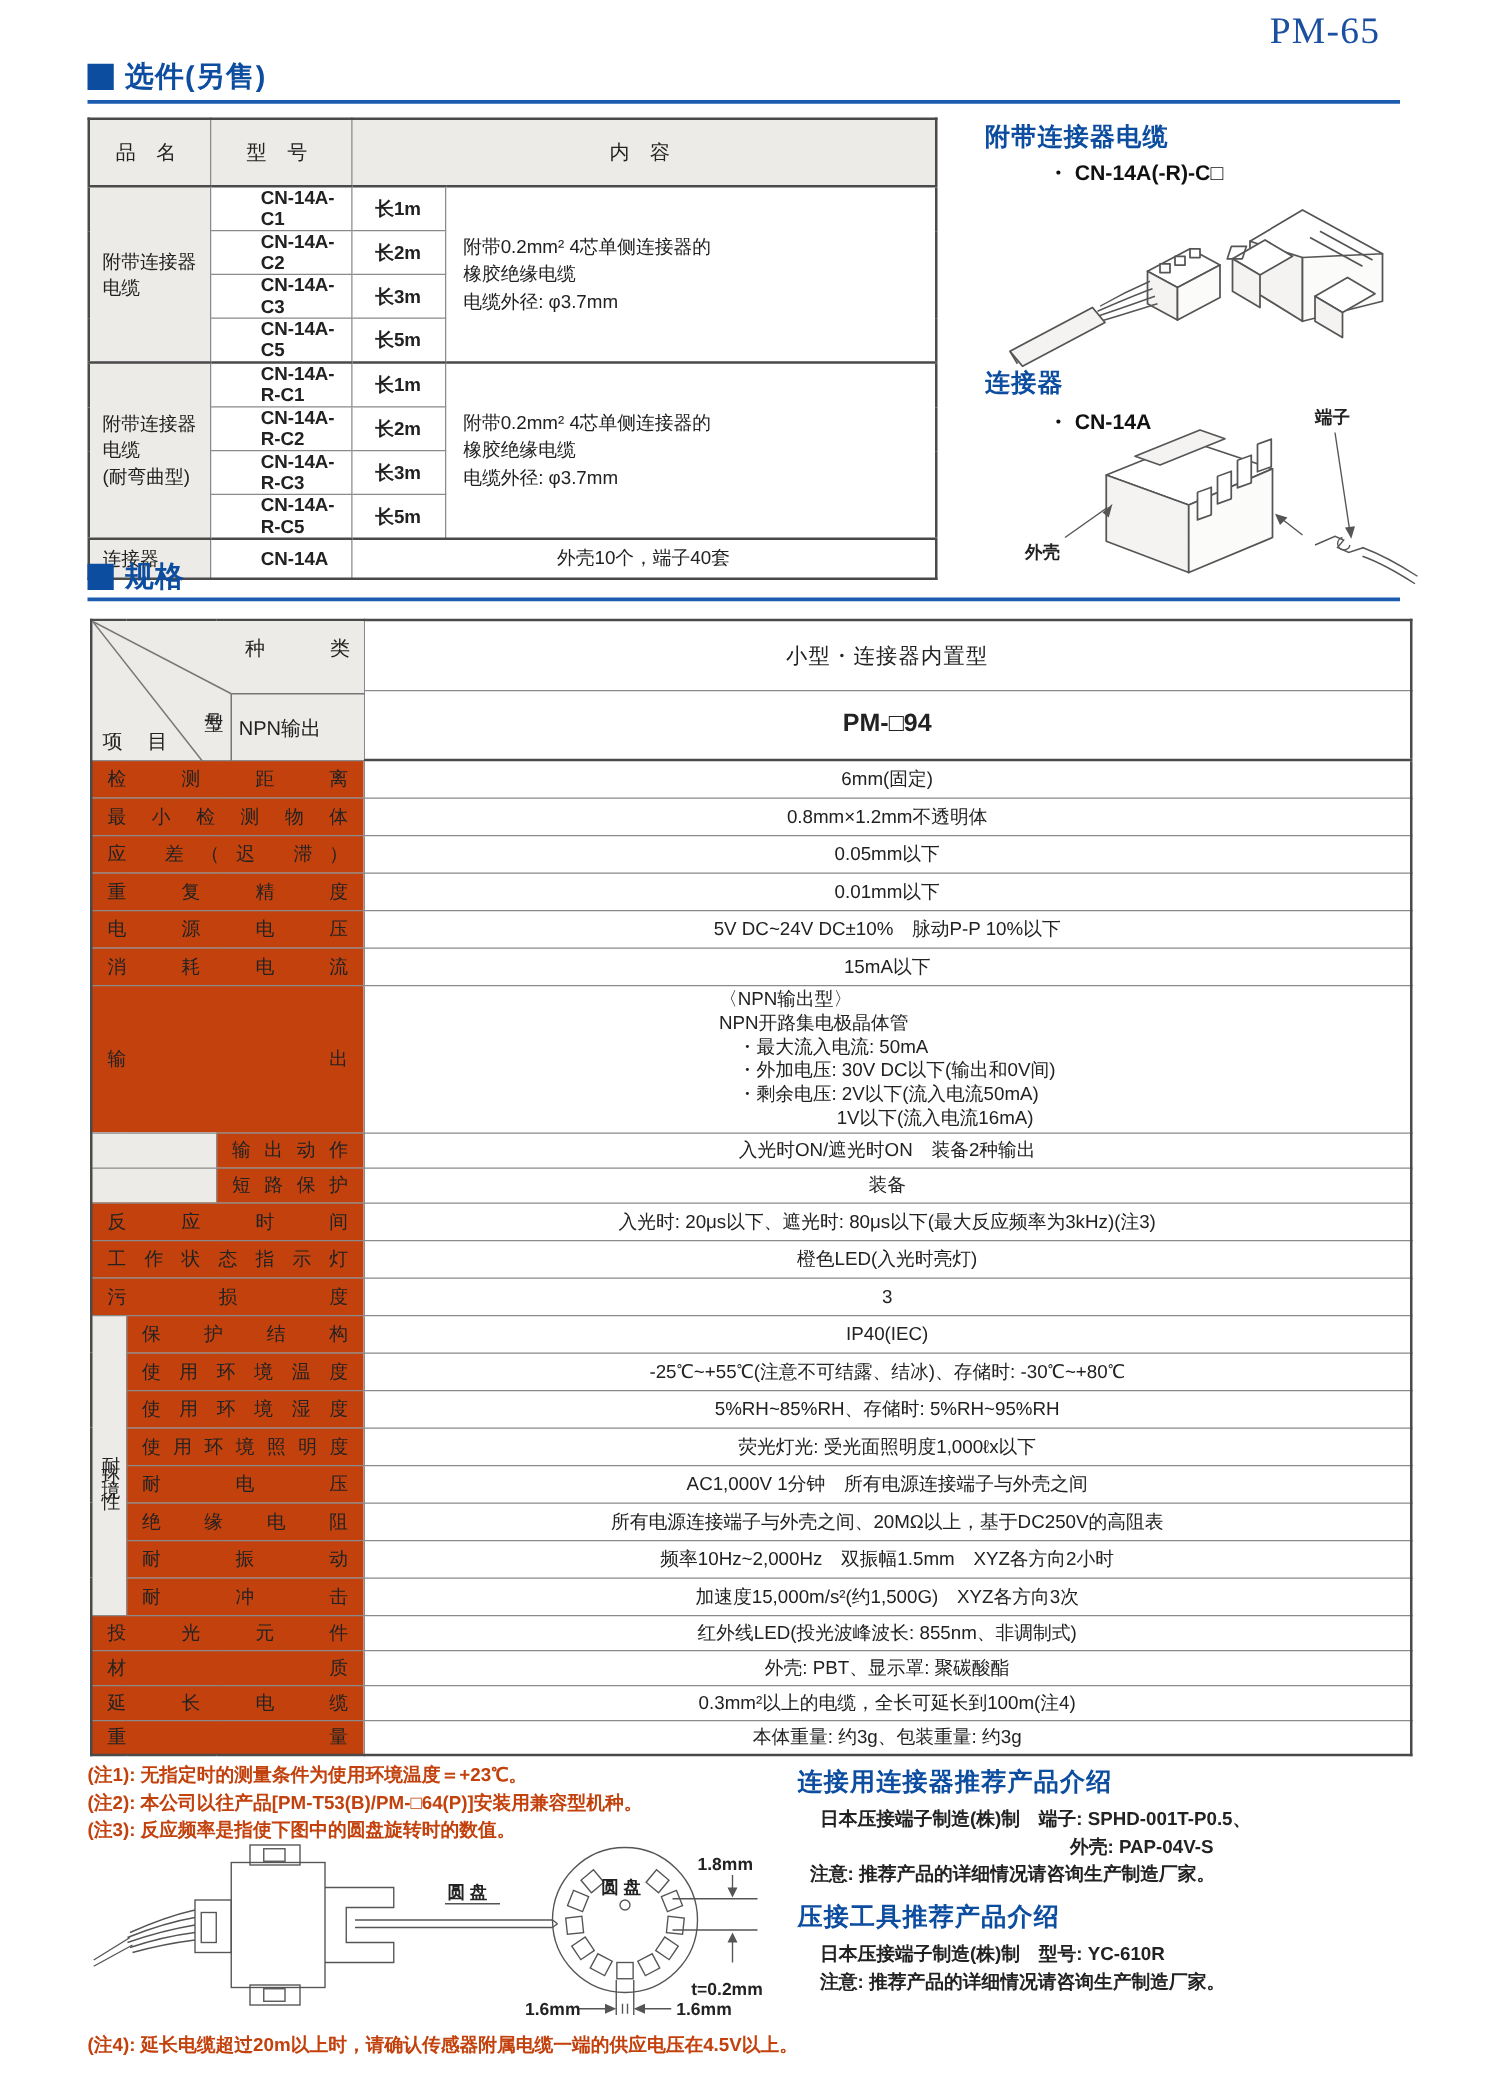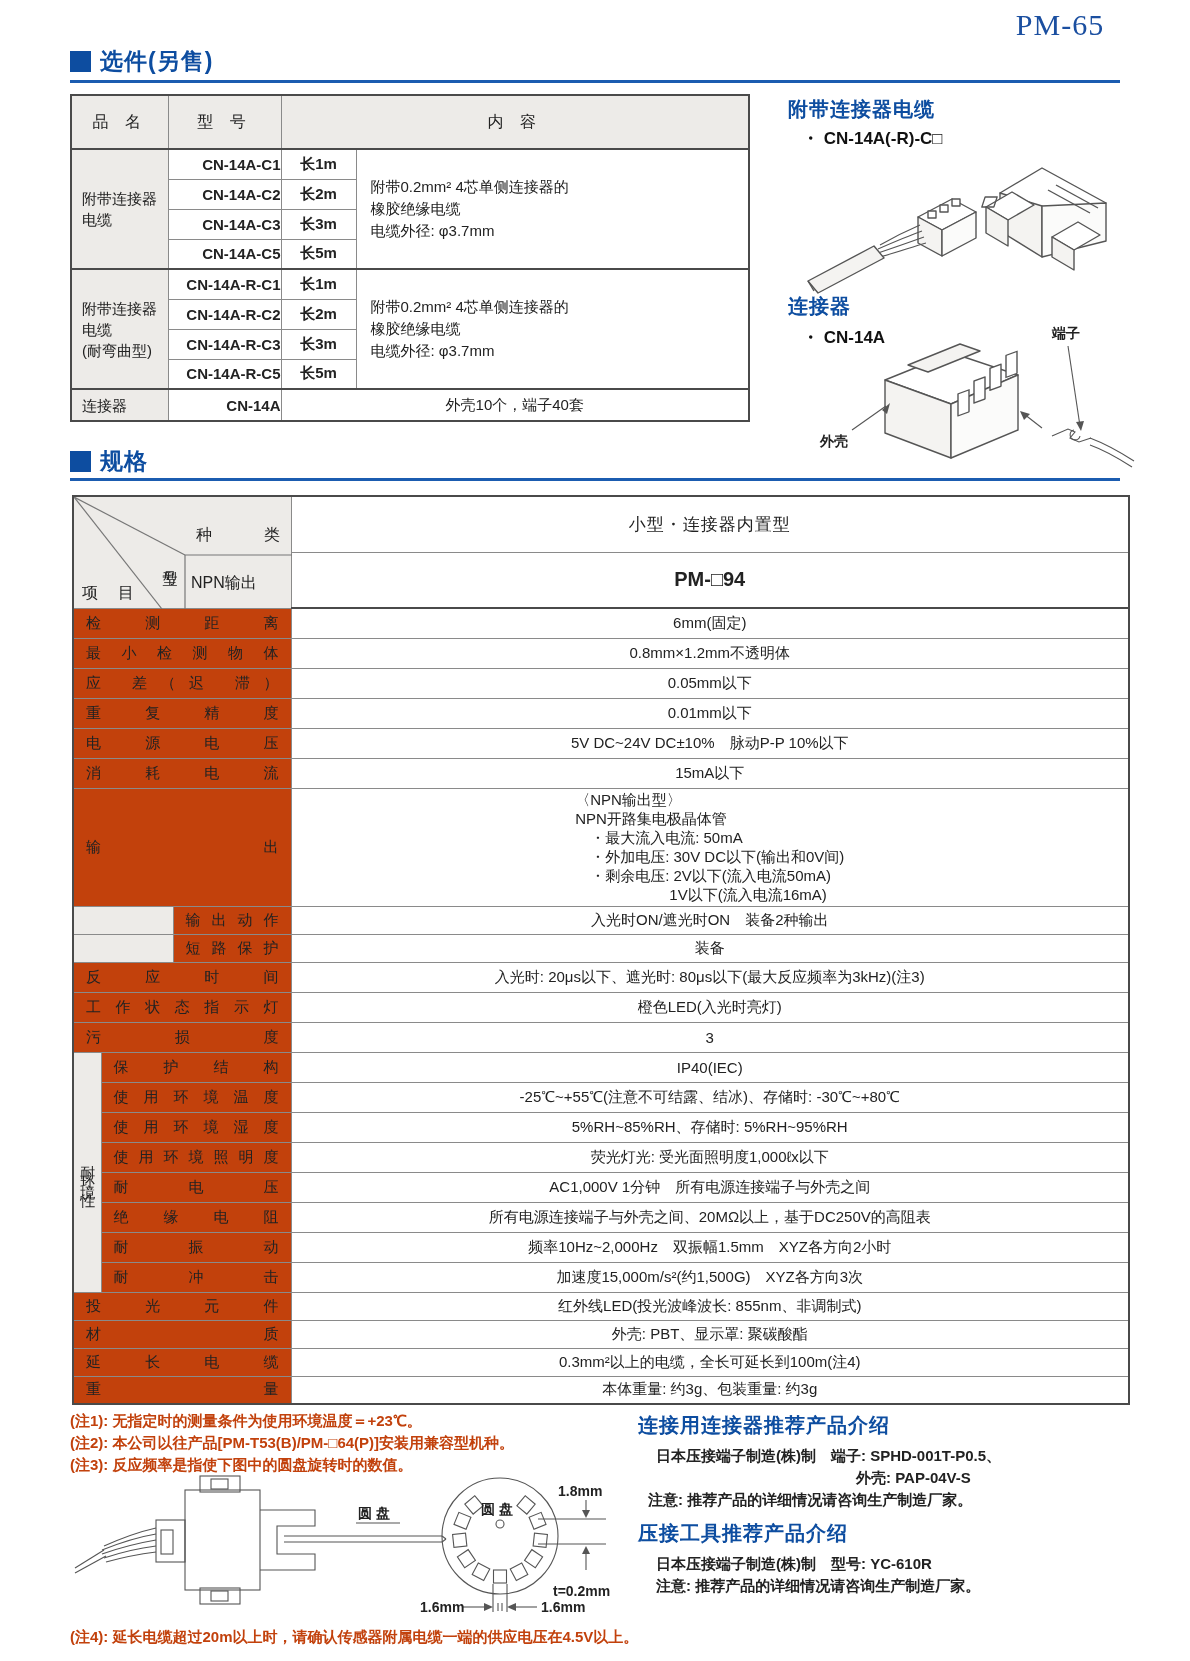--- a/index.html
+++ b/index.html
@@ -14,29 +14,29 @@
   .page-code { font-family:"Liberation Serif", serif; font-size:30px; color:#1b4fa0; letter-spacing:1px; }
 
   
   .sec-head { display:flex; align-items:center; gap:9px; }
   .sec-sq { width:21px; height:21px; background:#0d4da0; flex:0 0 auto; }
   .sec-title { color:#0d4da0; font-size:23px; font-weight:bold; letter-spacing:1px; }
   .sec-rule { height:3px; background:#1b5cb0; }
 
   
   .blue-h { color:#0d4da0; font-size:20px; font-weight:bold; letter-spacing:1px; }
-  .model-line { font-size:17px; font-weight:bold; color:#111; }
+  .model-line { font-size:17px; font-weight:bold; color:#111;margin-left:36px; }
 
   
   table { border-collapse:collapse; table-layout:fixed; }
   .opt-table, .spec-table { border:2px solid #4a4a4a; font-size:15px; }
   .opt-table td, .opt-table th, .spec-table td { border:1px solid #8a8a8a; vertical-align:middle; }
   .cell-gray { background:#edebe8; }
   .opt-table th { font-weight:normal; font-size:16px; letter-spacing:6px; }
-  .opt-model { font-weight:bold; text-align:right; }
+  .opt-model { font-weight:bold; text-align:left;padding-left:40px; }
   .opt-len { font-weight:bold; text-align:center; }
   .opt-name { text-align:left; padding-left:10px; white-space:pre-line; line-height:21px; }
   .opt-desc { text-align:left; padding-left:14px; white-space:pre-line; line-height:22px; }
   .opt-desc-c { text-align:center; }
   .gsep td { border-top:2px solid #4a4a4a; }
 
   .spec-table .lbl { background:#c2410c; text-align:justify; text-align-last:justify; padding:0 12px; letter-spacing:0; }
   .spec-table .val { text-align:center; background:#fff; padding:0 8px; }
   .val-block { display:inline-block; text-align:left; white-space:pre-line; line-height:19px; vertical-align:middle; }
   .env-lbl { background:#edebe8; writing-mode:vertical-rl; text-orientation:upright; text-align:center; letter-spacing:9px; padding:6px 0; }
@@ -224,21 +224,21 @@
       </colgroup>
     <tbody>
         <tr style="height:56px;">
       <td class="corner" colspan="3" rowspan="2">
         <svg width="218" height="112" viewBox="0 0 218 112" style="position:absolute;left:0;top:0;">
           <line x1="0" y1="0" x2="111" y2="58" stroke="#777" stroke-width="1.2"></line>
           <line x1="0" y1="0" x2="88" y2="112" stroke="#777" stroke-width="1.2"></line>
           <line x1="111" y1="58" x2="218" y2="58" stroke="#777" stroke-width="1.2"></line>
           <line x1="111" y1="58" x2="111" y2="112" stroke="#777" stroke-width="1.2"></line>
         </svg>
-        <span class="clbl jl" style="left:122px; top:28px; width:84px;">种 类</span>
+        <span class="clbl jl" style="left:122px; top:12px; width:84px;">种 类</span>
         <span class="clbl" style="left:117px; top:76px;">NPN输出</span>
         <span class="clbl vert" style="left:86px; top:62px; font-size:15px;">型号</span>
         <span class="clbl jl" style="left:8px; top:86px; width:52px;">项 目</span>
       </td>
       <td class="val cell-gray kind-val">小型・连接器内置型</td>
     </tr>
     <tr class="hdr2" style="height:56px;">
       <td class="val npn-val">PM-□94</td>
     </tr>
 

